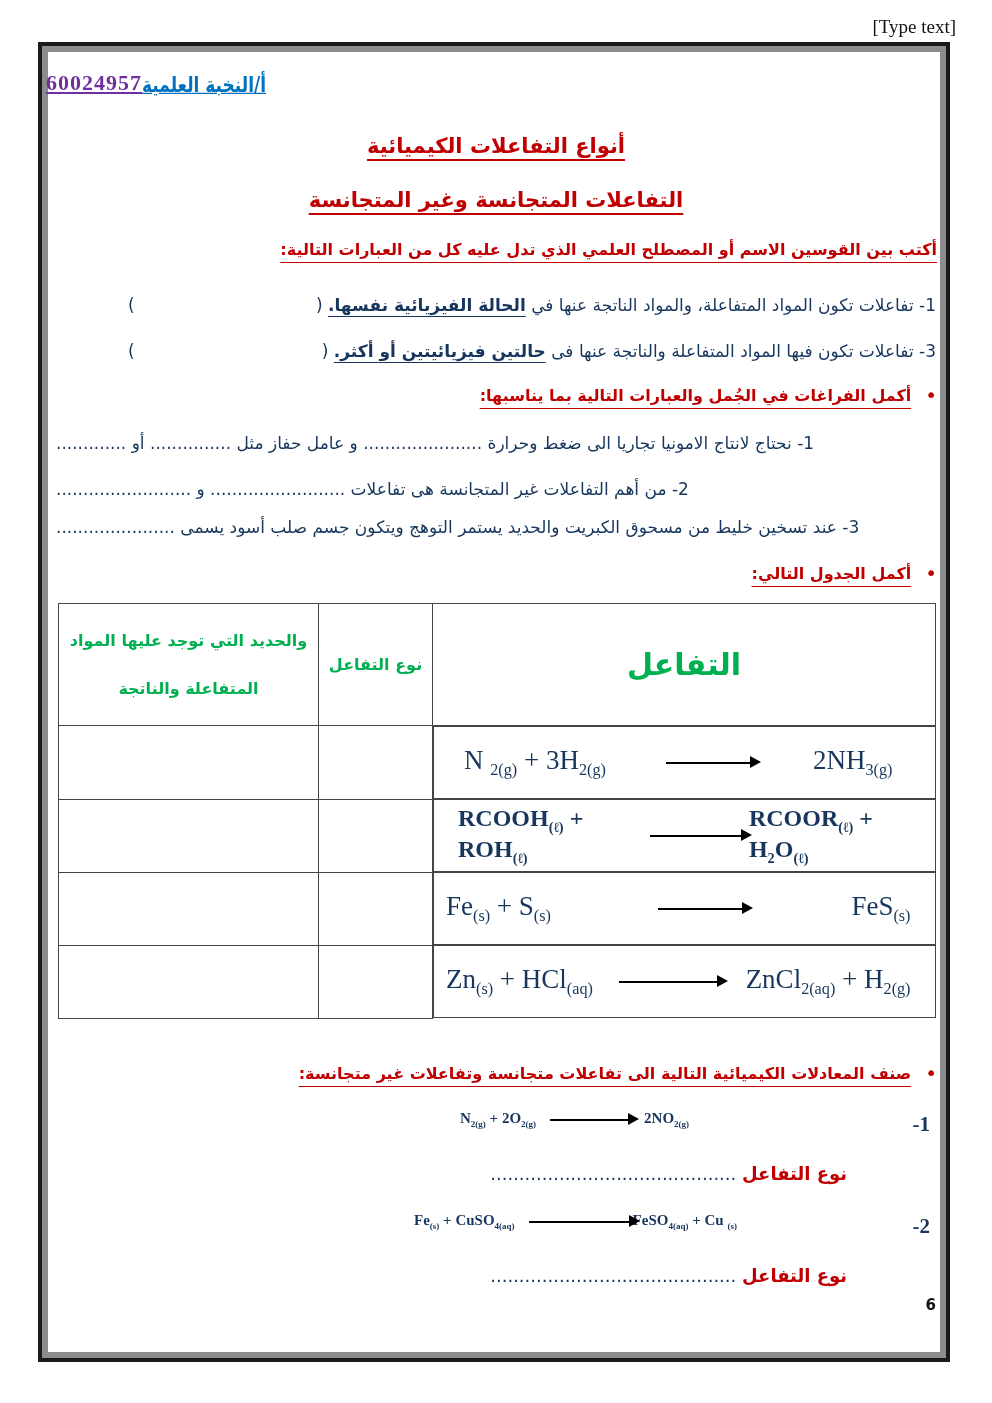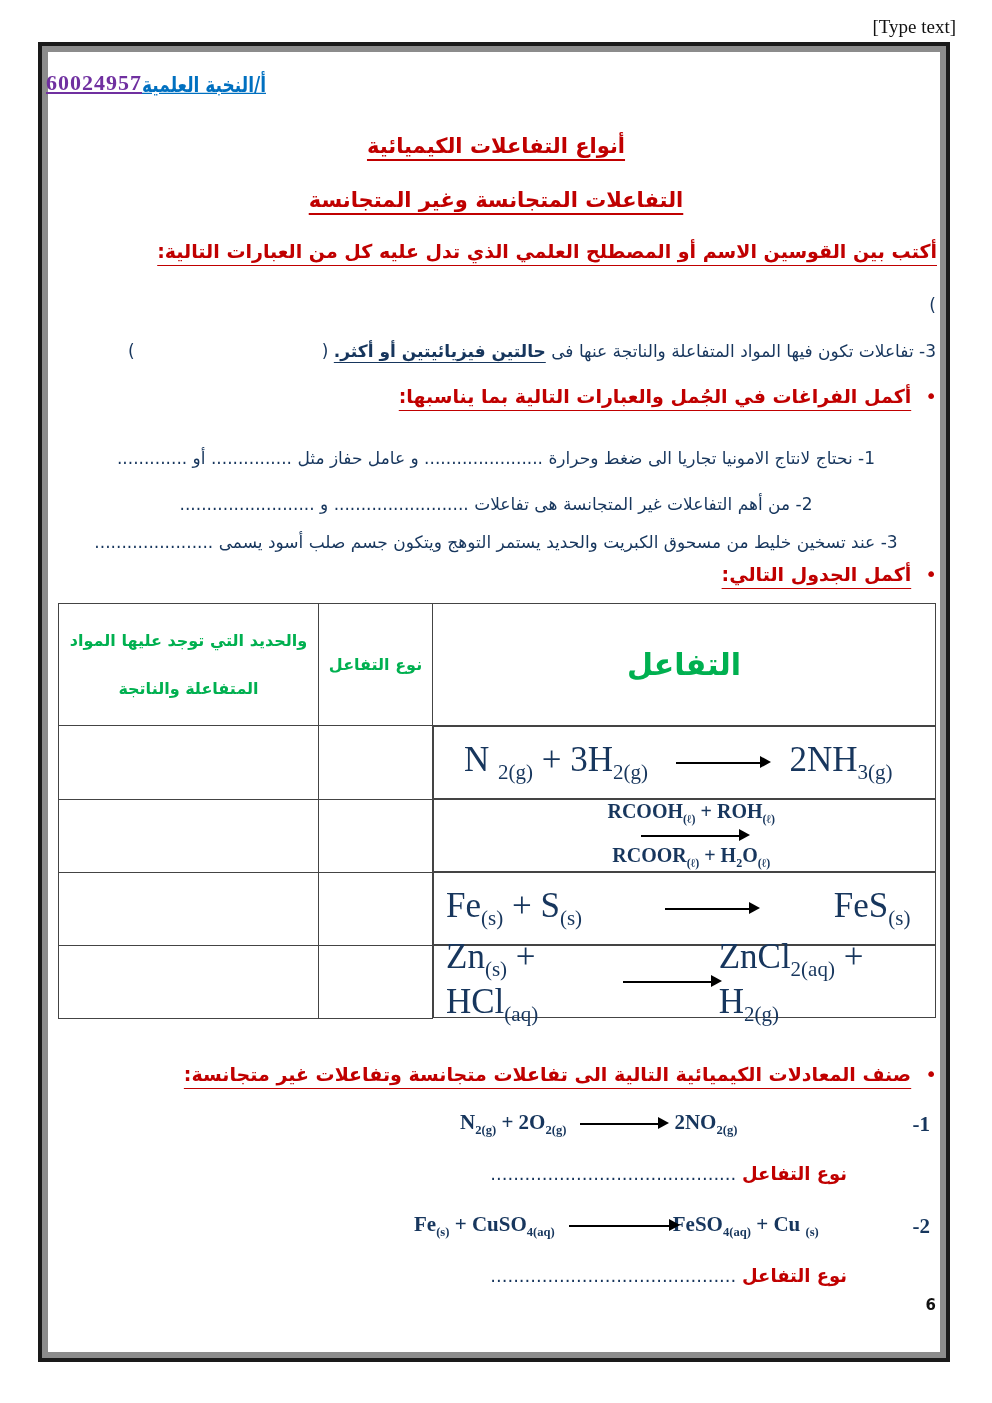--- a/index.html
+++ b/index.html
@@ -19,68 +19,68 @@
            color:#7030A0; text-decoration:underline; letter-spacing:1px; }
   .calli { font-weight:bold; font-size:17px; color:#0070C0; text-decoration:underline;
            letter-spacing:-1px; transform:scaleY(1.25); display:inline-block; }
 
   .title { width:100%; text-align:center; color:#C00000; font-weight:bold;
            font-size:21px; }
   .title span { text-decoration:underline; text-underline-offset:6px; }
   .t1 { top:134px; }
   .t2 { top:188px; }
 
-  .red-heading { color:#C00000; font-weight:bold; font-size:19px; direction:rtl; }
+  .red-heading { color:#C00000; font-weight:bold; font-size:16px; direction:rtl; }
   .red-heading .hl { text-decoration:underline; text-underline-offset:7px; }
   .h-write { top:240px; right:55px; }
 
   .paren-item { left:128px; right:56px; direction:rtl; display:flex;
                 justify-content:space-between; color:#17365D; font-size:17px; }
   .pi-1 { top:295px; }
   .pi-2 { top:341px; }
   .paren-item .bold-u { font-weight:bold; text-decoration:underline; text-underline-offset:5px; }
 
   .bullet-heading { right:55px; direction:rtl; display:flex; align-items:center; gap:14px; }
   .bullet { color:#C00000; font-size:20px; line-height:1; }
   .h-fill { top:385px; }
   .h-table { top:563px; }
   .h-classify { top:1063px; }
 
-  .fill-item { right:56px; left:56px; direction:rtl; text-align:center;
-               color:#17365D; font-size:17px;margin-top:15px; }
+  .fill-item { right:56px; left:56px; direction:rtl; text-align:left;
+               color:#17365D; font-size:17px; }
   .fi-1 { top:433px; }
   .fi-2 { top:479px; }
   .fi-3 { top:517px; }
 
   table.main { border-collapse:collapse; table-layout:fixed; }
   .tbl-wrap { top:603px; left:58px; }
   table.main td { border:1.5px solid #444; vertical-align:middle; }
   .col-state { width:260px; } .col-type { width:114px; } .col-rxn { width:503px; }
   .hdr { color:#00B050; font-weight:bold; text-align:center; }
   .hdr-state { font-size:16px; line-height:48px; }
   .hdr-type  { font-size:16px; }
   .hdr-rxn   { font-size:30px; letter-spacing:1px; }
   tr.hrow td { height:122px; }
   tr.drow td { height:73px; }
 
   .eq-cell { direction:ltr; display:flex; align-items:center;
              justify-content:space-between; padding:0 42px 0 30px;
-             font-family:"Liberation Serif", serif; color:#17365D; font-size:35px; }
-  .eq-cell.small { font-size:20px; font-weight:bold; padding:0 10px 0 24px;flex-direction:column; }
+             font-family:"Liberation Serif", serif; color:#17365D; font-size:27px; }
+  .eq-cell.small { font-size:24px; font-weight:bold; padding:0 10px 0 24px; }
   .eq-cell.tight { padding:0 24px 0 12px; }
   sub { font-size:60%; }
 
   .arrow { display:inline-block; position:relative; height:2px; background:#000;
            vertical-align:middle; margin:0 6px; }
   .arrow::after { content:""; position:absolute; right:-9px; top:-6px;
                   border-left:11px solid #000; border-top:6px solid transparent;
                   border-bottom:6px solid transparent; }
 
   .classify-eq { direction:ltr; font-family:"Liberation Serif", serif; font-weight:bold;
-                 color:#17365D; font-size:21px; display:flex; align-items:center; }
+                 color:#17365D; font-size:15px; display:flex; align-items:center; }
   .ce-1 { top:1110px; left:460px; }
   .ce-2 { top:1212px; left:385px;margin-left:29px; }
   .eq-num { font-family:"Liberation Serif", serif; font-weight:bold; color:#17365D;
             font-size:21px; direction:ltr; }
   .num-1 { top:1112px; right:62px; }
   .num-2 { top:1214px; right:62px; }
 
   .type-line { direction:rtl; font-size:18px; white-space:nowrap; }
   .type-line .lbl { color:#C00000; font-weight:bold; }
   .type-line .dots { color:#17365D; letter-spacing:1px; }
@@ -105,20 +105,21 @@
 </div>
 <div class="abs title t2">
   <span>التفاعلات المتجانسة وغير المتجانسة</span>
 </div>
 
 <div class="abs red-heading h-write">
   <span class="hl">أكتب بين القوسين الاسم أو المصطلح العلمي الذي تدل عليه كل من العبارات التالية:</span>
 </div>
 
 <div class="abs paren-item pi-1">
+  <span><span>1- تفاعلات تكون المواد المتفاعلة، والمواد الناتجة عنها في </span><span class="bold-u">الحالة الفيزيائية نفسها.</span><span> (</span></span>
   <span>)</span>
 </div>
 <div class="abs paren-item pi-2">
   <span><span>3- تفاعلات تكون فيها المواد المتفاعلة والناتجة عنها فى </span><span class="bold-u">حالتين فيزيائيتين أو أكثر.</span><span> (</span></span>
   <span>)</span>
 </div>
 
 <div class="abs bullet-heading h-fill">
   <span class="bullet">•</span>
   <span class="red-heading"><span class="hl">أكمل الفراغات في الجُمل والعبارات التالية بما يناسبها:</span></span>

